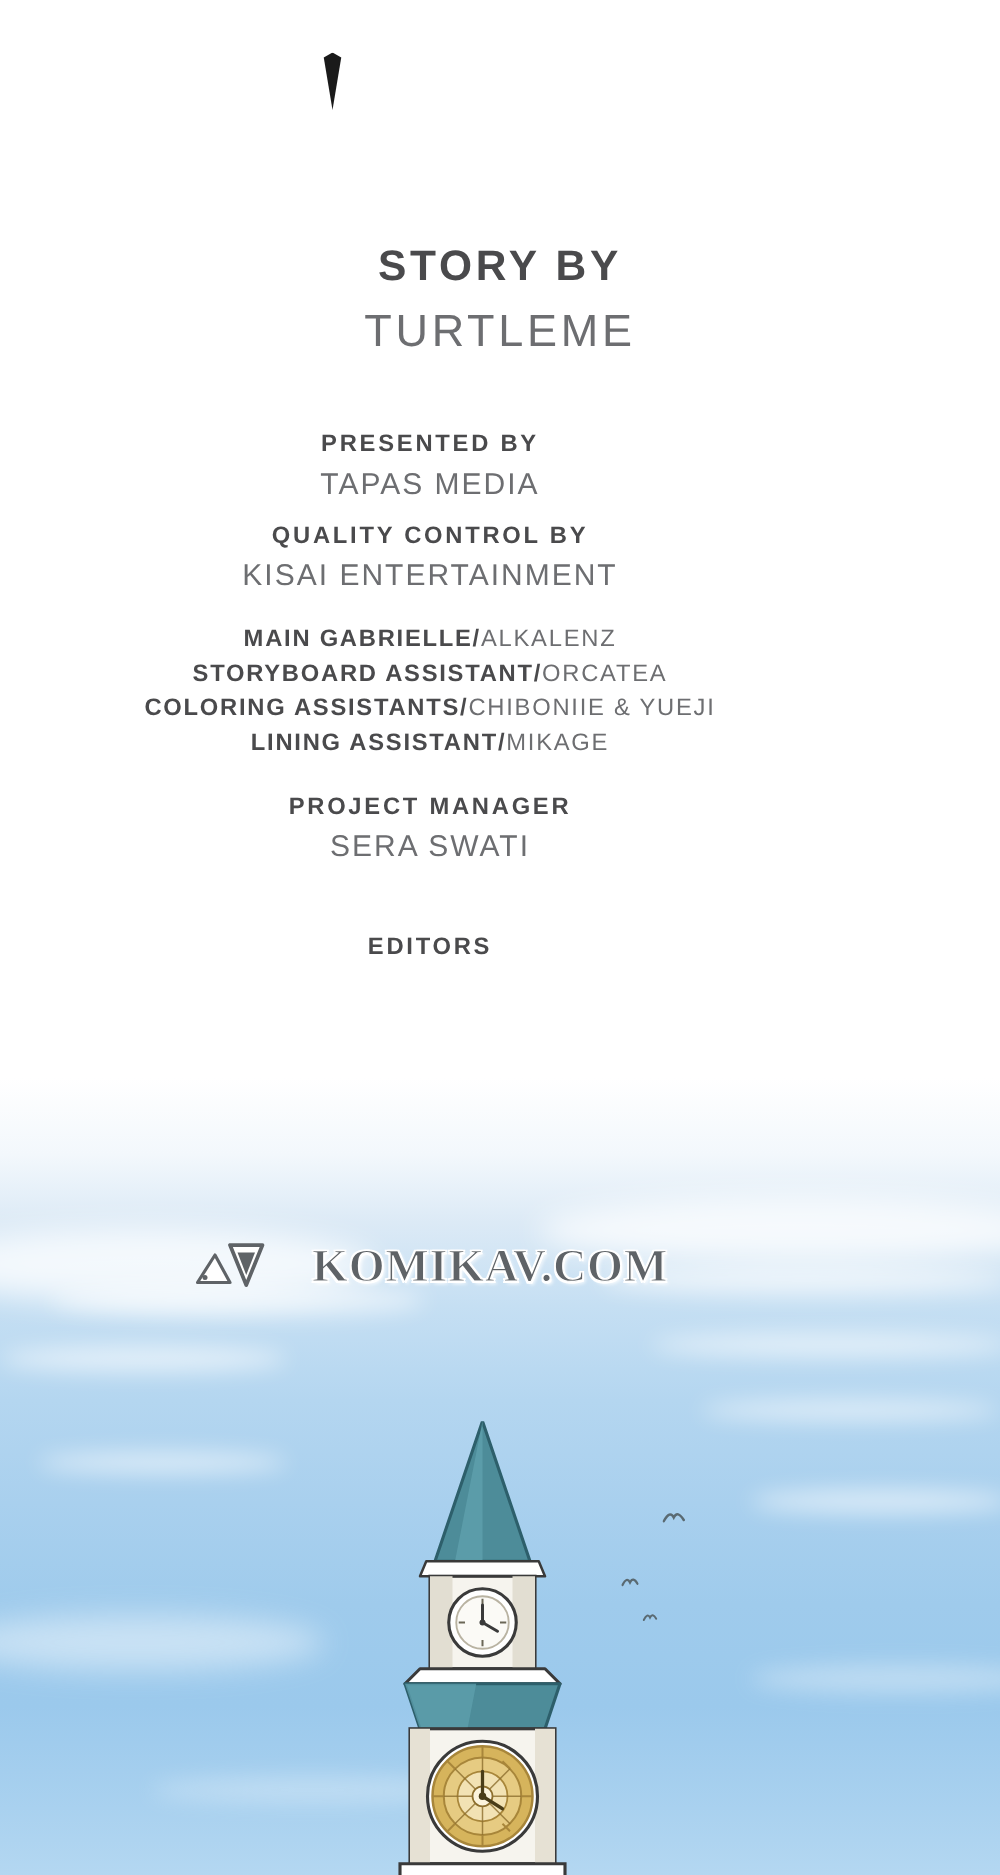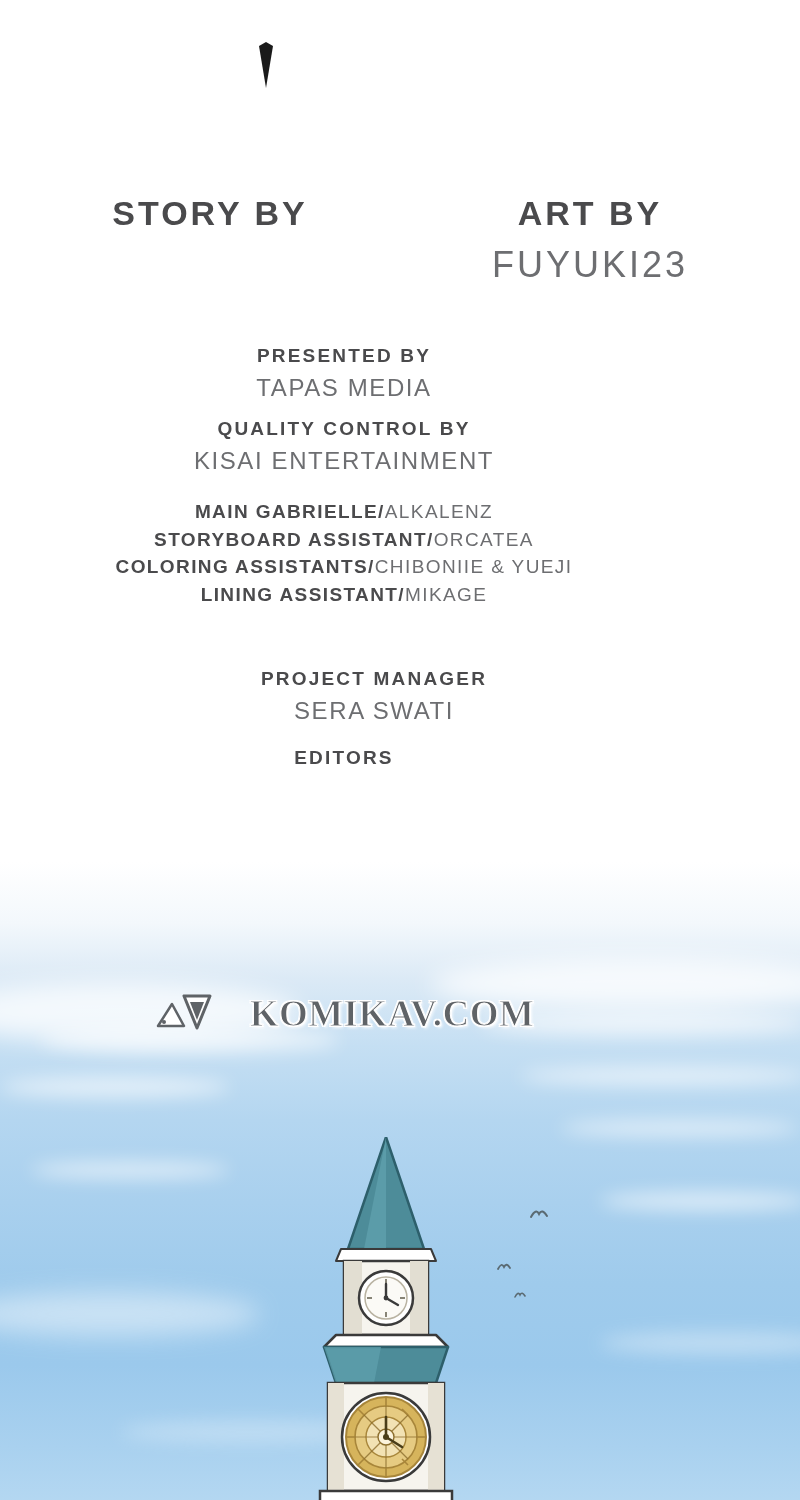--- a/index.html
+++ b/index.html
@@ -202,24 +202,21 @@
     <div class="cloud" style="left:-40px; top:430px; width:300px; height:44px; opacity:.6;"></div>
     <div class="cloud-streak" style="left:600px; top:470px; width:240px; height:22px; opacity:.6;"></div>
     <div class="cloud-streak" style="left:120px; top:560px; width:260px; height:20px; opacity:.5;"></div>
   </div>
 
   <div class="credits">
 
     <div class="toprow">
       <div class="topcol">
         <div class="top-head">STORY BY</div>
-      </div>
-      <div class="topcol">
-        <div class="top-head">ART BY</div>
-        <div class="top-name">FUYUKI23</div>
+        <div class="top-name">TURTLEME</div>
       </div>
     </div>
 
     <div class="block" style="top:300px;">
       <div class="b-head">PRESENTED BY</div>
       <div class="b-sub">TAPAS MEDIA</div>
     </div>
 
     <div class="block" style="top:373px;">
       <div class="b-head">QUALITY CONTROL BY</div>
@@ -234,21 +231,21 @@
         <span class="lbl">STORYBOARD ASSISTANT/</span><span>ORCATEA</span>
       </div>
       <div class="assist-line">
         <span class="lbl">COLORING ASSISTANTS/</span><span>CHIBONIIE &amp; YUEJI</span>
       </div>
       <div class="assist-line">
         <span class="lbl">LINING ASSISTANT/</span><span>MIKAGE</span>
       </div>
     </div>
 
-    <div class="block" style="top:623px;padding-left:30px;">
+    <div class="block" style="top:590px;">
       <div class="b-head">PROJECT MANAGER</div>
       <div class="b-sub">SERA SWATI</div>
     </div>
 
     <div class="block" style="top:702px;">
       <div class="b-head">EDITORS</div>
     </div>
 
   </div>
 

